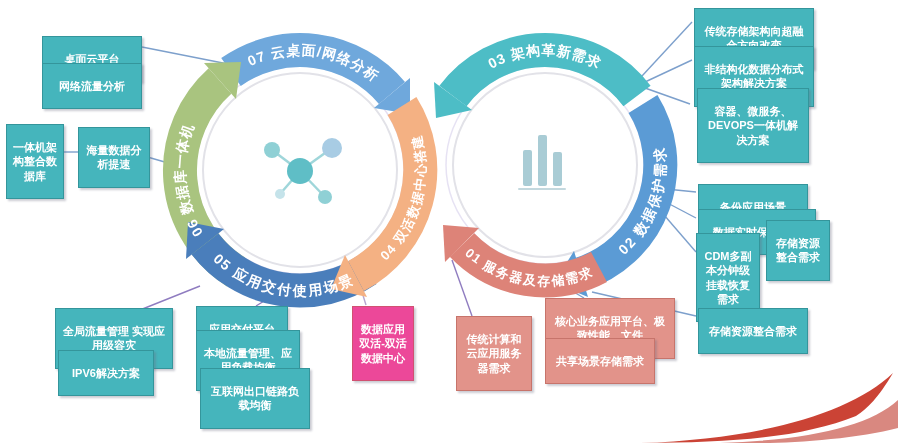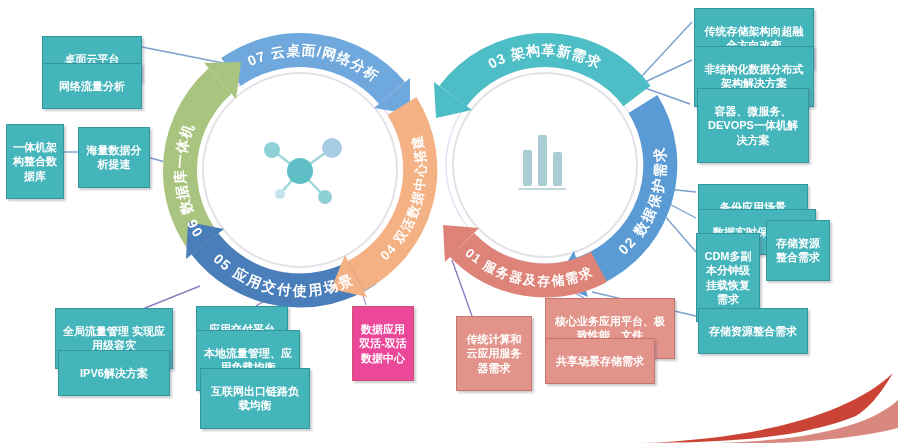--- a/index.html
+++ b/index.html
@@ -129,21 +129,21 @@
       <path d="M 720 443 C 810 440 870 426 898 400 L 898 428 C 860 438 800 443 760 443 Z" fill="#d98880"></path>
       <path d="M 640 443 C 760 439 850 414 893 373 C 878 398 868 408 856 416 C 806 436 740 443 640 443 Z" fill="#cb4335"></path>
     </g>
   </svg>
 
   <div class="box" style="left:42px;  top:36px;  width:100px;">桌面云平台</div>
   <div class="box" style="left:42px;  top:63px;  width:100px;">网络流量分析</div>
   <div class="box" style="left:6px;   top:124px; width:58px;">一体机架构整合数据库</div>
   <div class="box" style="left:78px;  top:127px; width:72px;">海量数据分析提速</div>
   <div class="box" style="left:55px;  top:308px; width:118px;">全局流量管理 实现应用级容灾</div>
-  <div class="box" style="left:58px;  top:350px; width:112px;">IPV6解决方案</div>
+  <div class="box" style="left:58px;  top:350px; width:96px;">IPV6解决方案</div>
   <div class="box" style="left:196px; top:306px; width:92px;">应用交付平台</div>
   <div class="box" style="left:196px; top:330px; width:104px;">本地流量管理、应用负载均衡</div>
   <div class="box" style="left:200px; top:368px; width:110px;">互联网出口链路负载均衡</div>
 
   <div class="box orange" style="left:352px; top:306px; width:62px;">数据应用双活-双活数据中心</div>
   <div class="box salmon" style="left:456px; top:316px; width:76px;">传统计算和云应用服务器需求</div>
   <div class="box salmon" style="left:545px; top:298px; width:130px;">核心业务应用平台、极致性能、文件</div>
   <div class="box salmon" style="left:545px; top:338px; width:110px;">共享场景存储需求</div>
 
   <div class="box" style="left:694px; top:8px;   width:120px;">传统存储架构向超融合方向改变</div>

